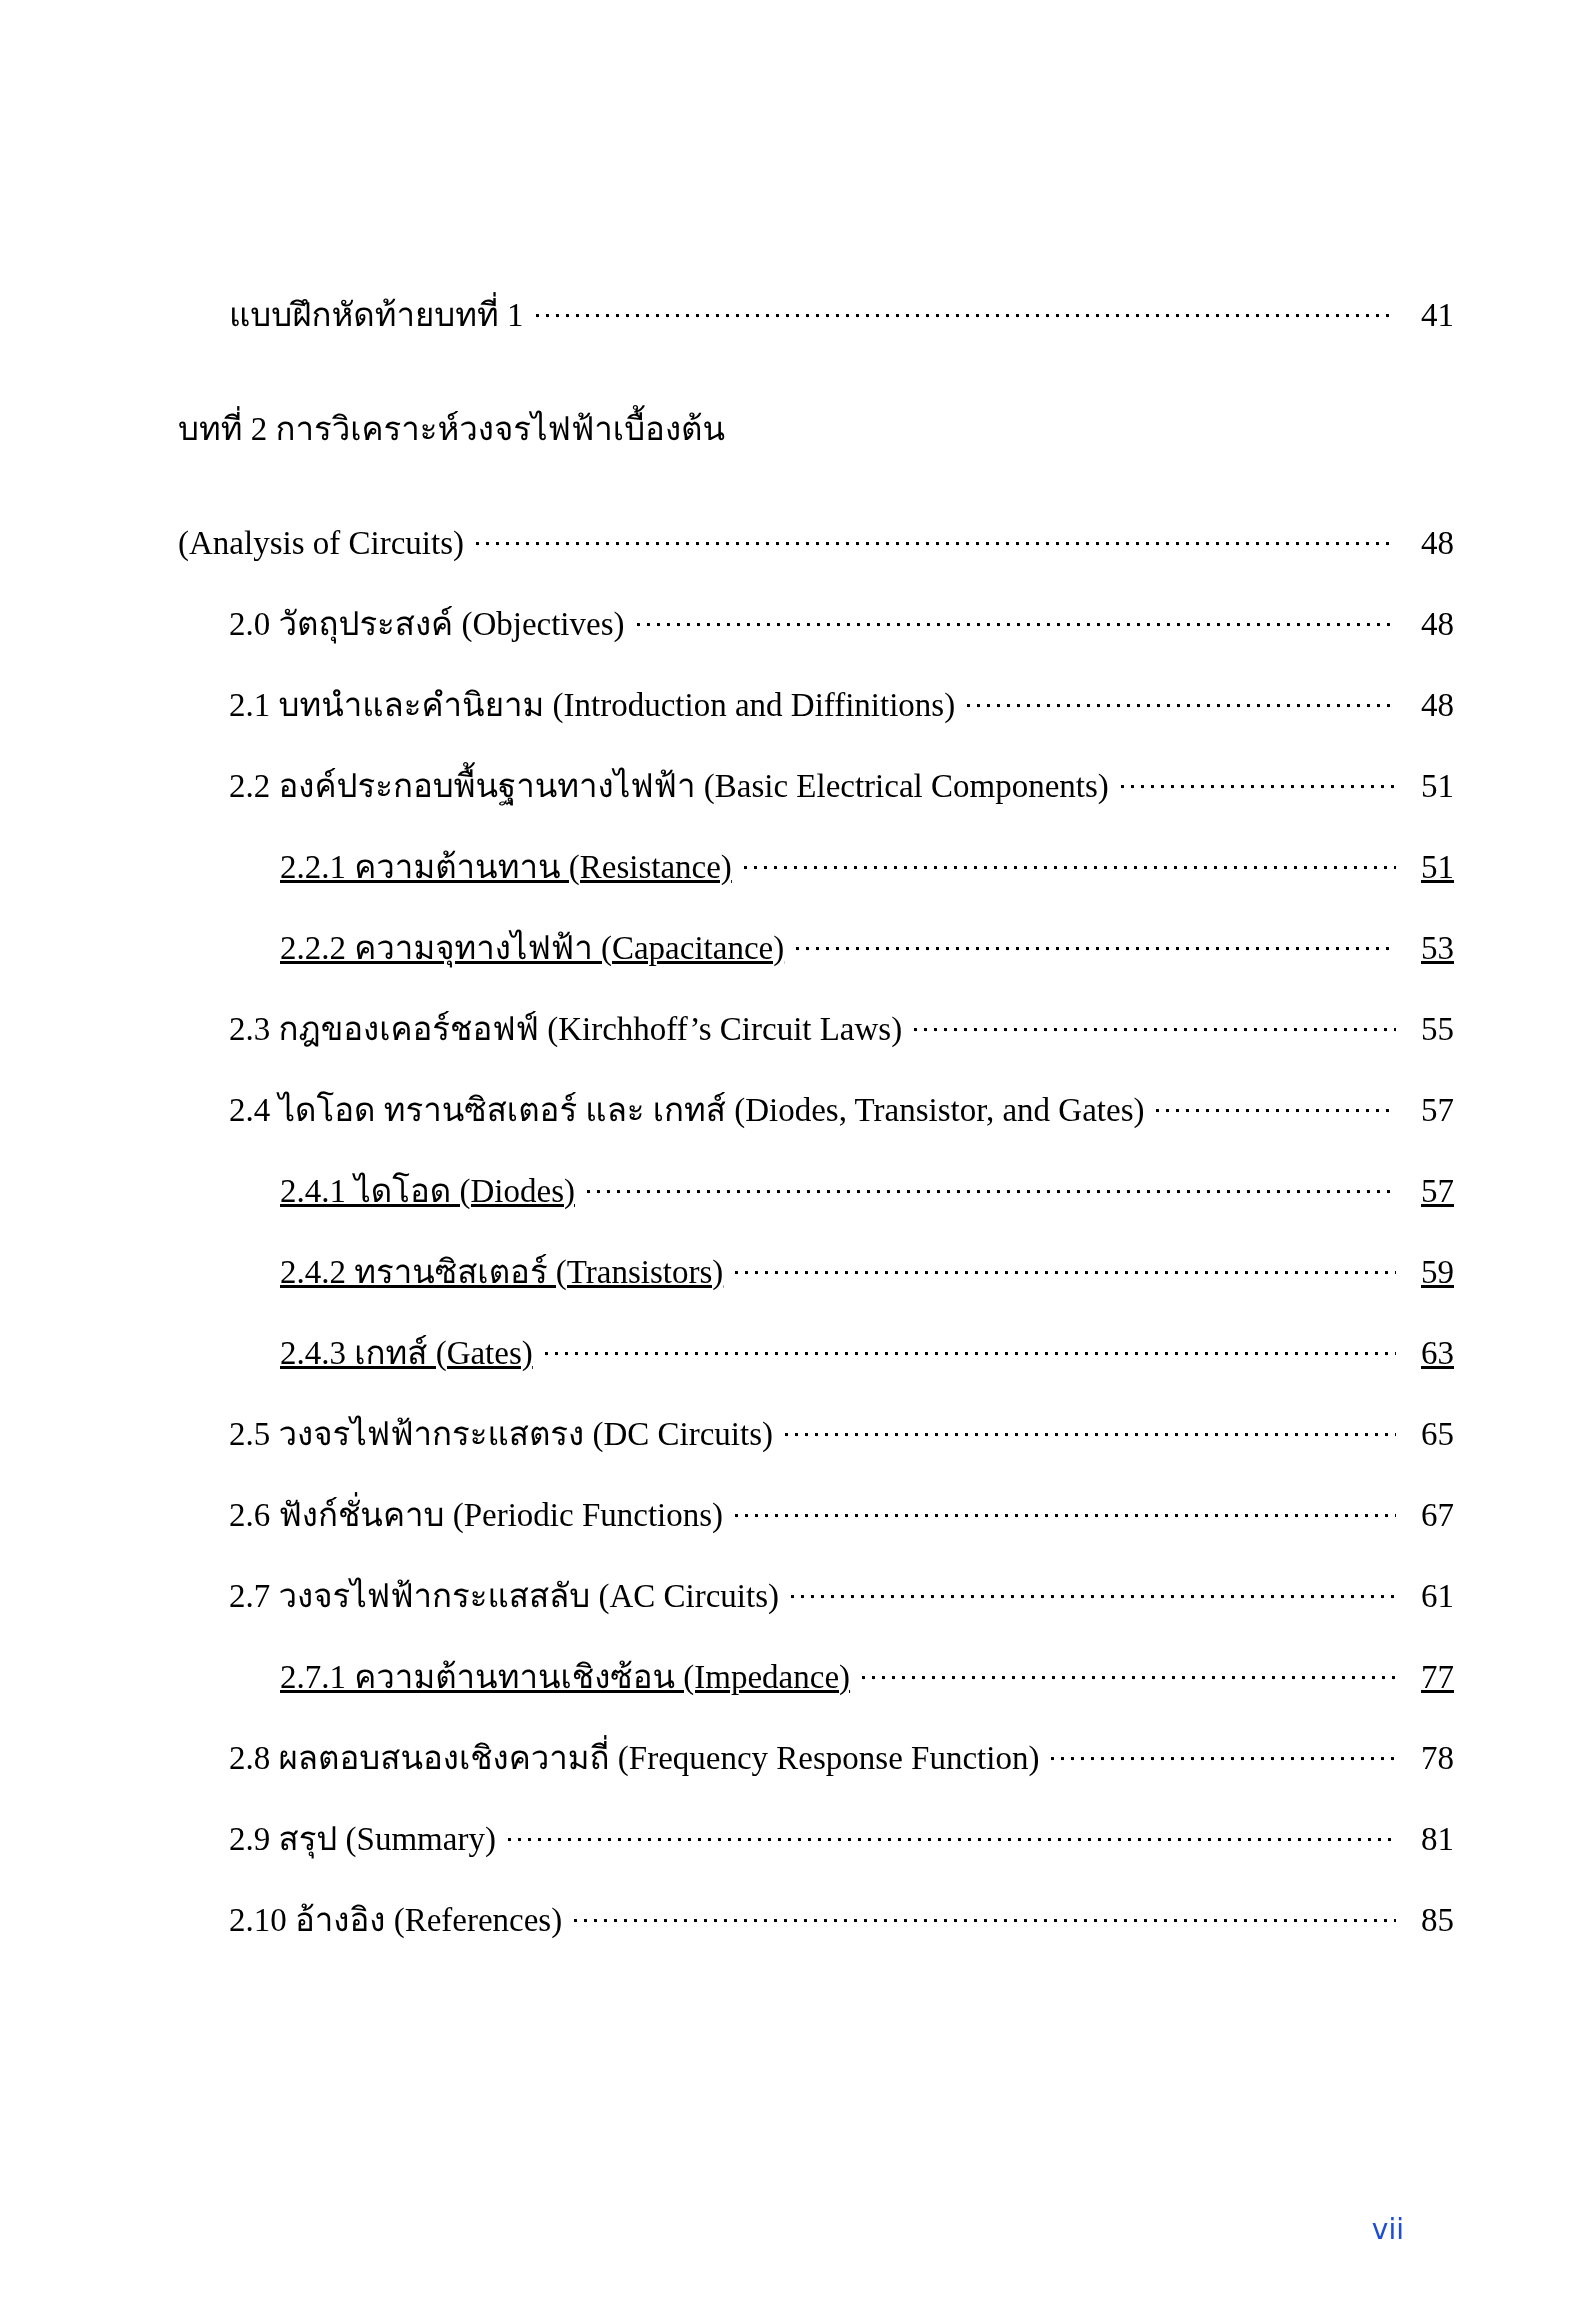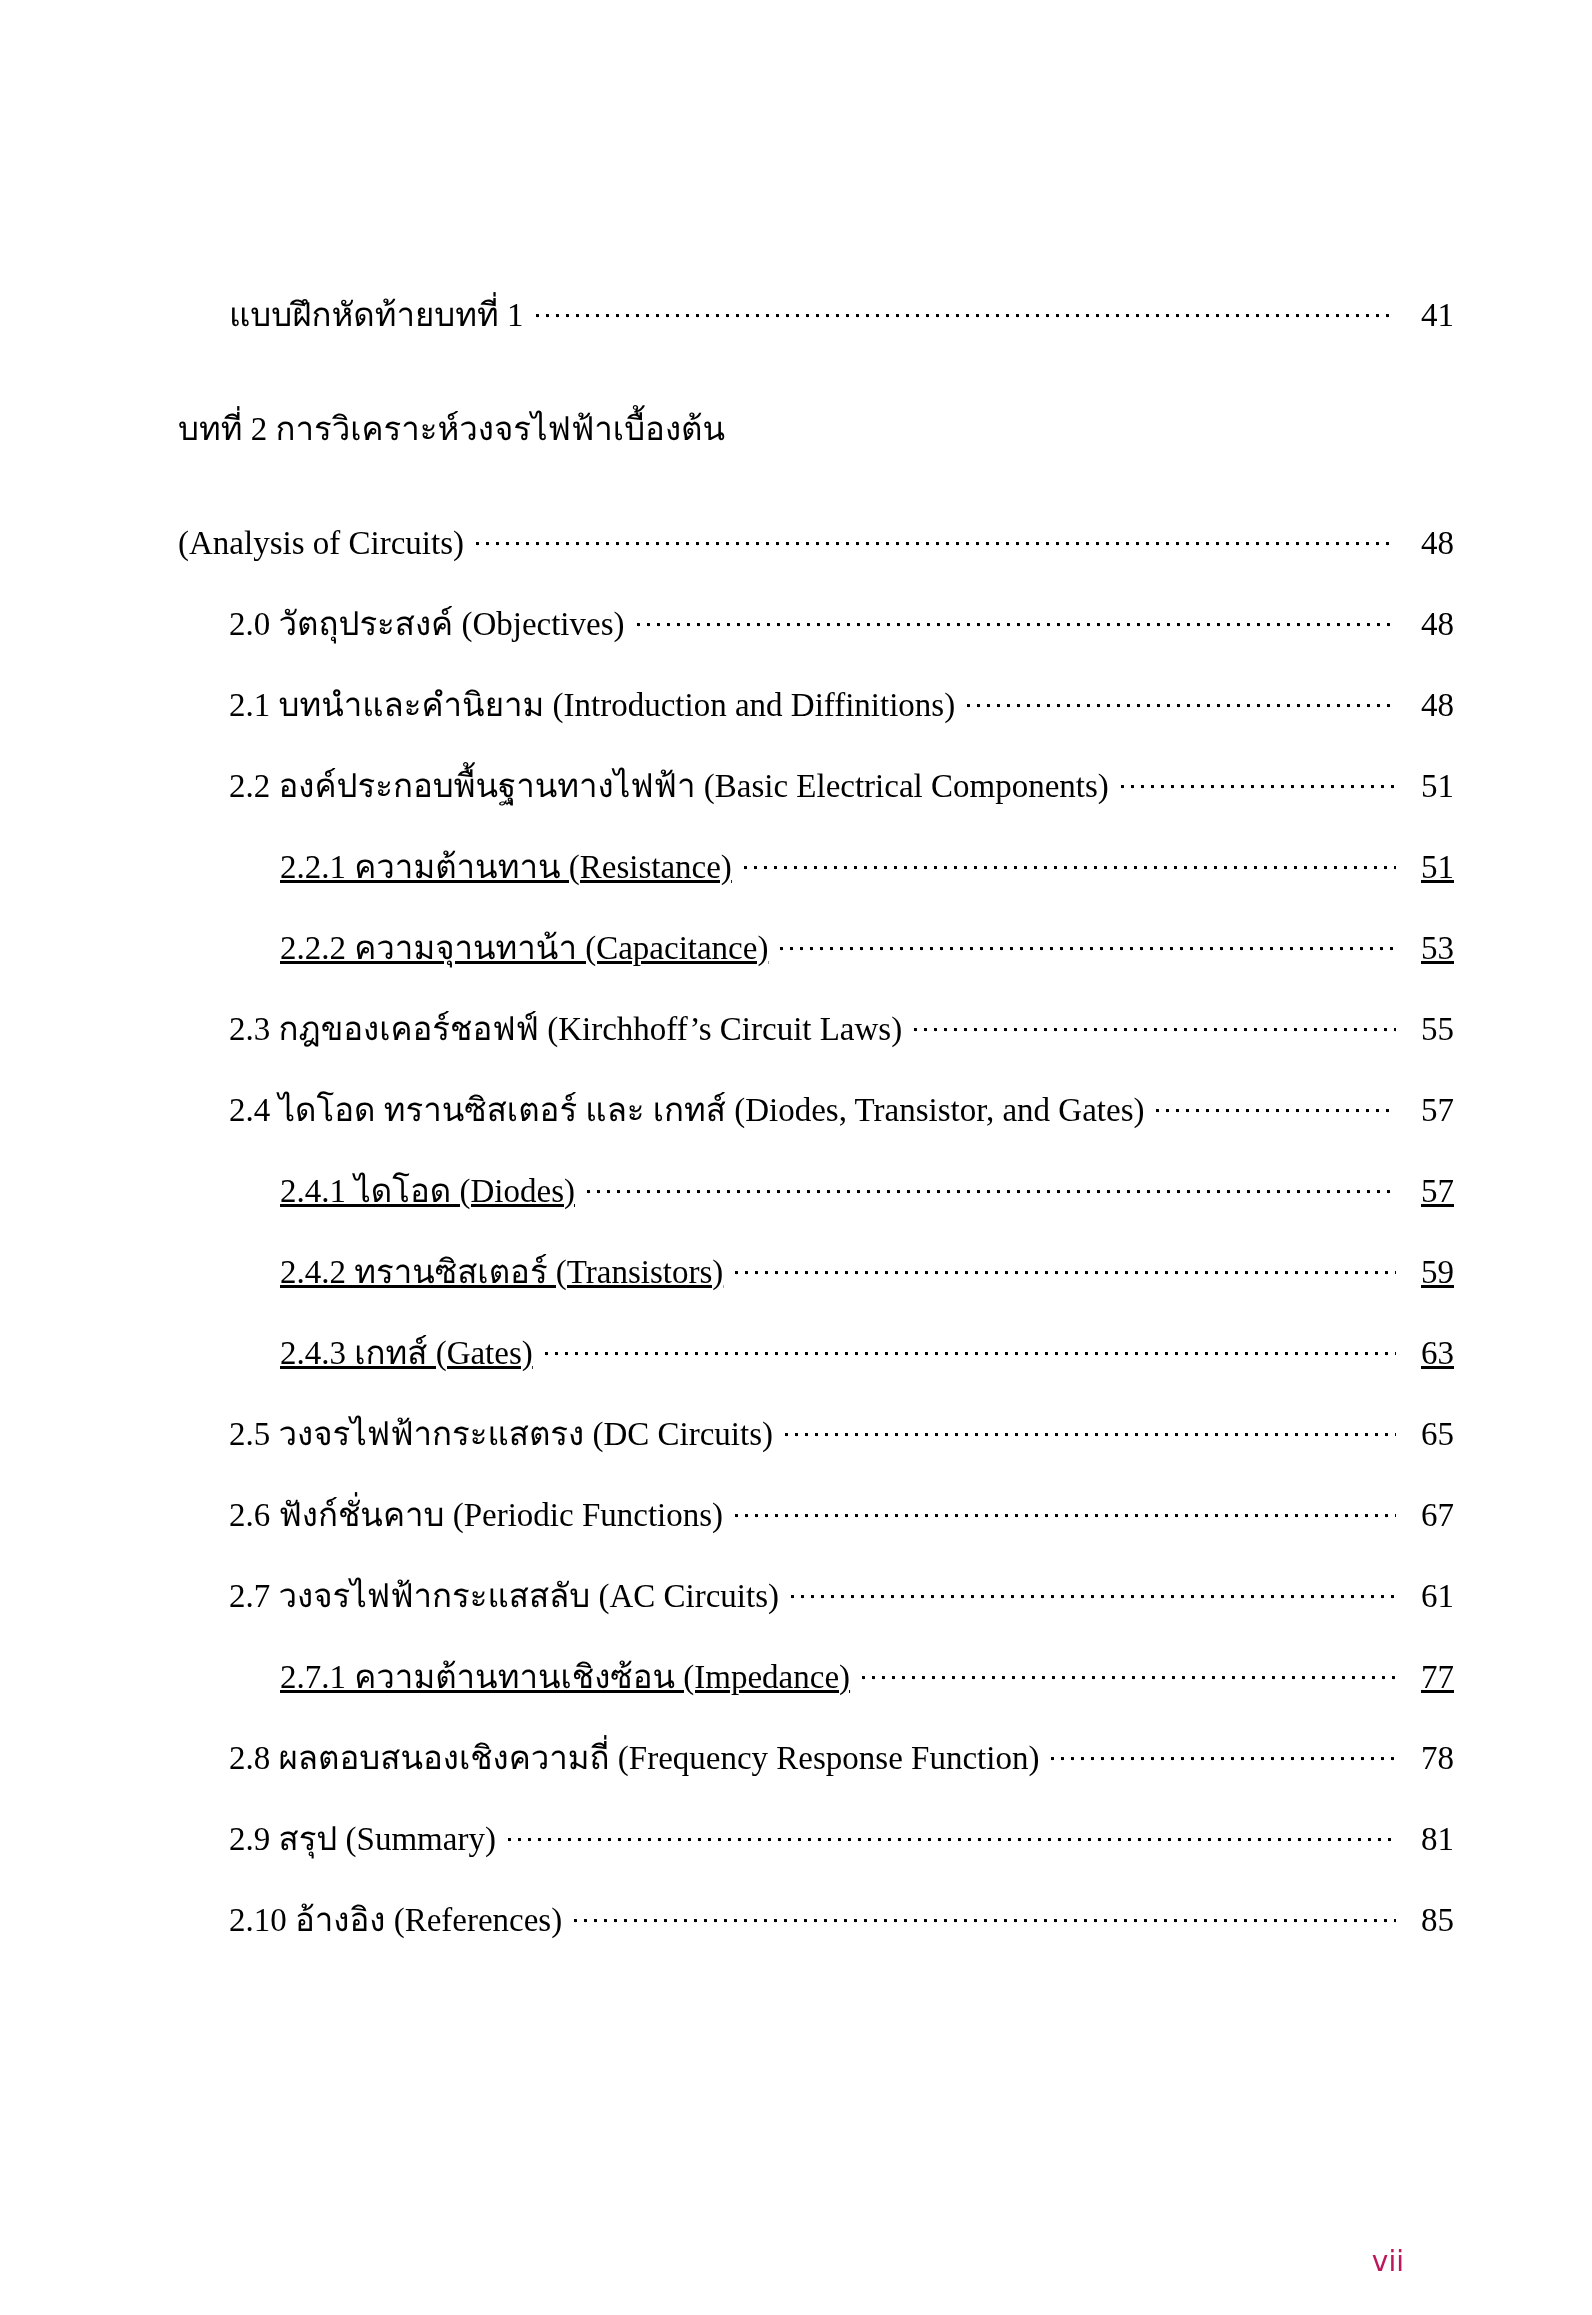--- a/index.html
+++ b/index.html
@@ -49,22 +49,21 @@
     flex: 0 0 auto;
     min-width: 51px;
     text-align: right;
   }
   .footer-page {
     position: absolute;
     top: 2213px;
     right: 188px;
     font-size: 28px;
     font-family: "DejaVu Sans", "Liberation Sans", sans-serif;
-    color: #be185d;
-    margin-top: 32px;
+    color: #1d4ed8;
   }
 </style>
 </head>
 <body>
 
 <main class="toc">
     <div class="toc-row level-1">
     <span class="label">แบบฝึกหัดท้ายบทที่ 1</span>
     <span class="leader"></span>
     <span class="pagenum">41</span>
@@ -92,21 +91,21 @@
     <span class="label">2.2 องค์ประกอบพื้นฐานทางไฟฟ้า (Basic Electrical Components)</span>
     <span class="leader"></span>
     <span class="pagenum">51</span>
   </div>
     <div class="toc-row level-2">
     <span class="label">2.2.1 ความต้านทาน (Resistance)</span>
     <span class="leader"></span>
     <span class="pagenum">51</span>
   </div>
     <div class="toc-row level-2">
-    <span class="label">2.2.2 ความจุานทาน้า (Capacitance)</span>
+    <span class="label">2.2.2 ความจุทางไฟฟ้า (Capacitance)</span>
     <span class="leader"></span>
     <span class="pagenum">53</span>
   </div>
     <div class="toc-row level-1">
     <span class="label">2.3 กฎของเคอร์ชอฟฟ์ (Kirchhoff’s Circuit Laws)</span>
     <span class="leader"></span>
     <span class="pagenum">55</span>
   </div>
     <div class="toc-row level-1">
     <span class="label">2.4 ไดโอด ทรานซิสเตอร์ และ เกทส์ (Diodes, Transistor, and Gates)</span>

